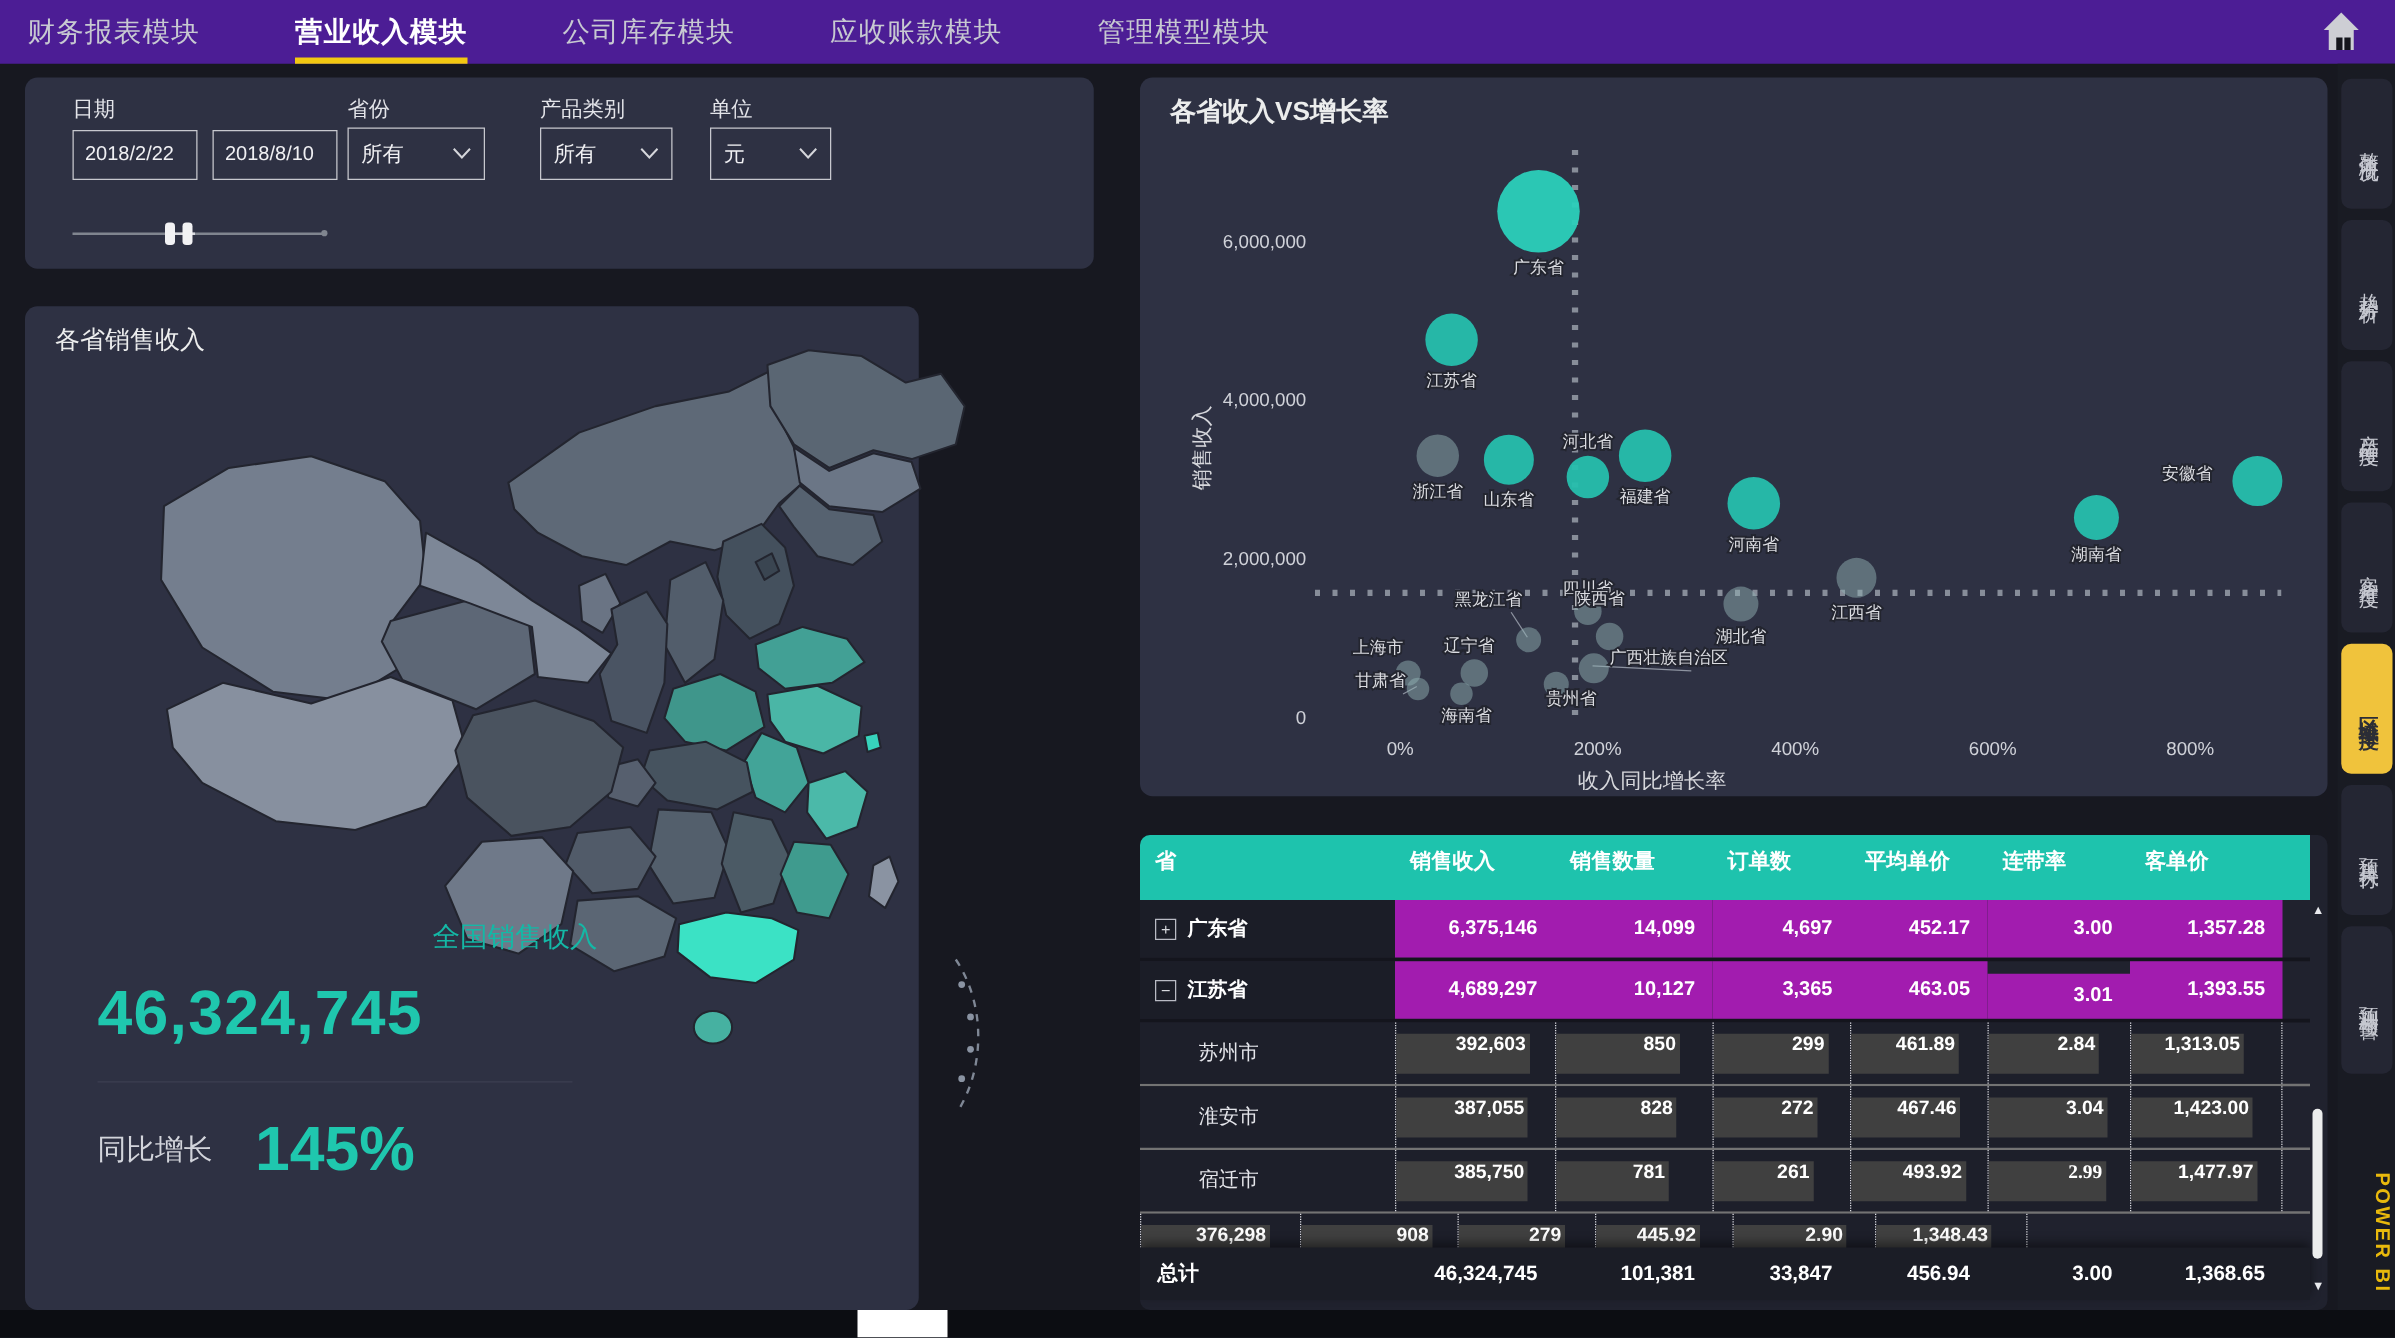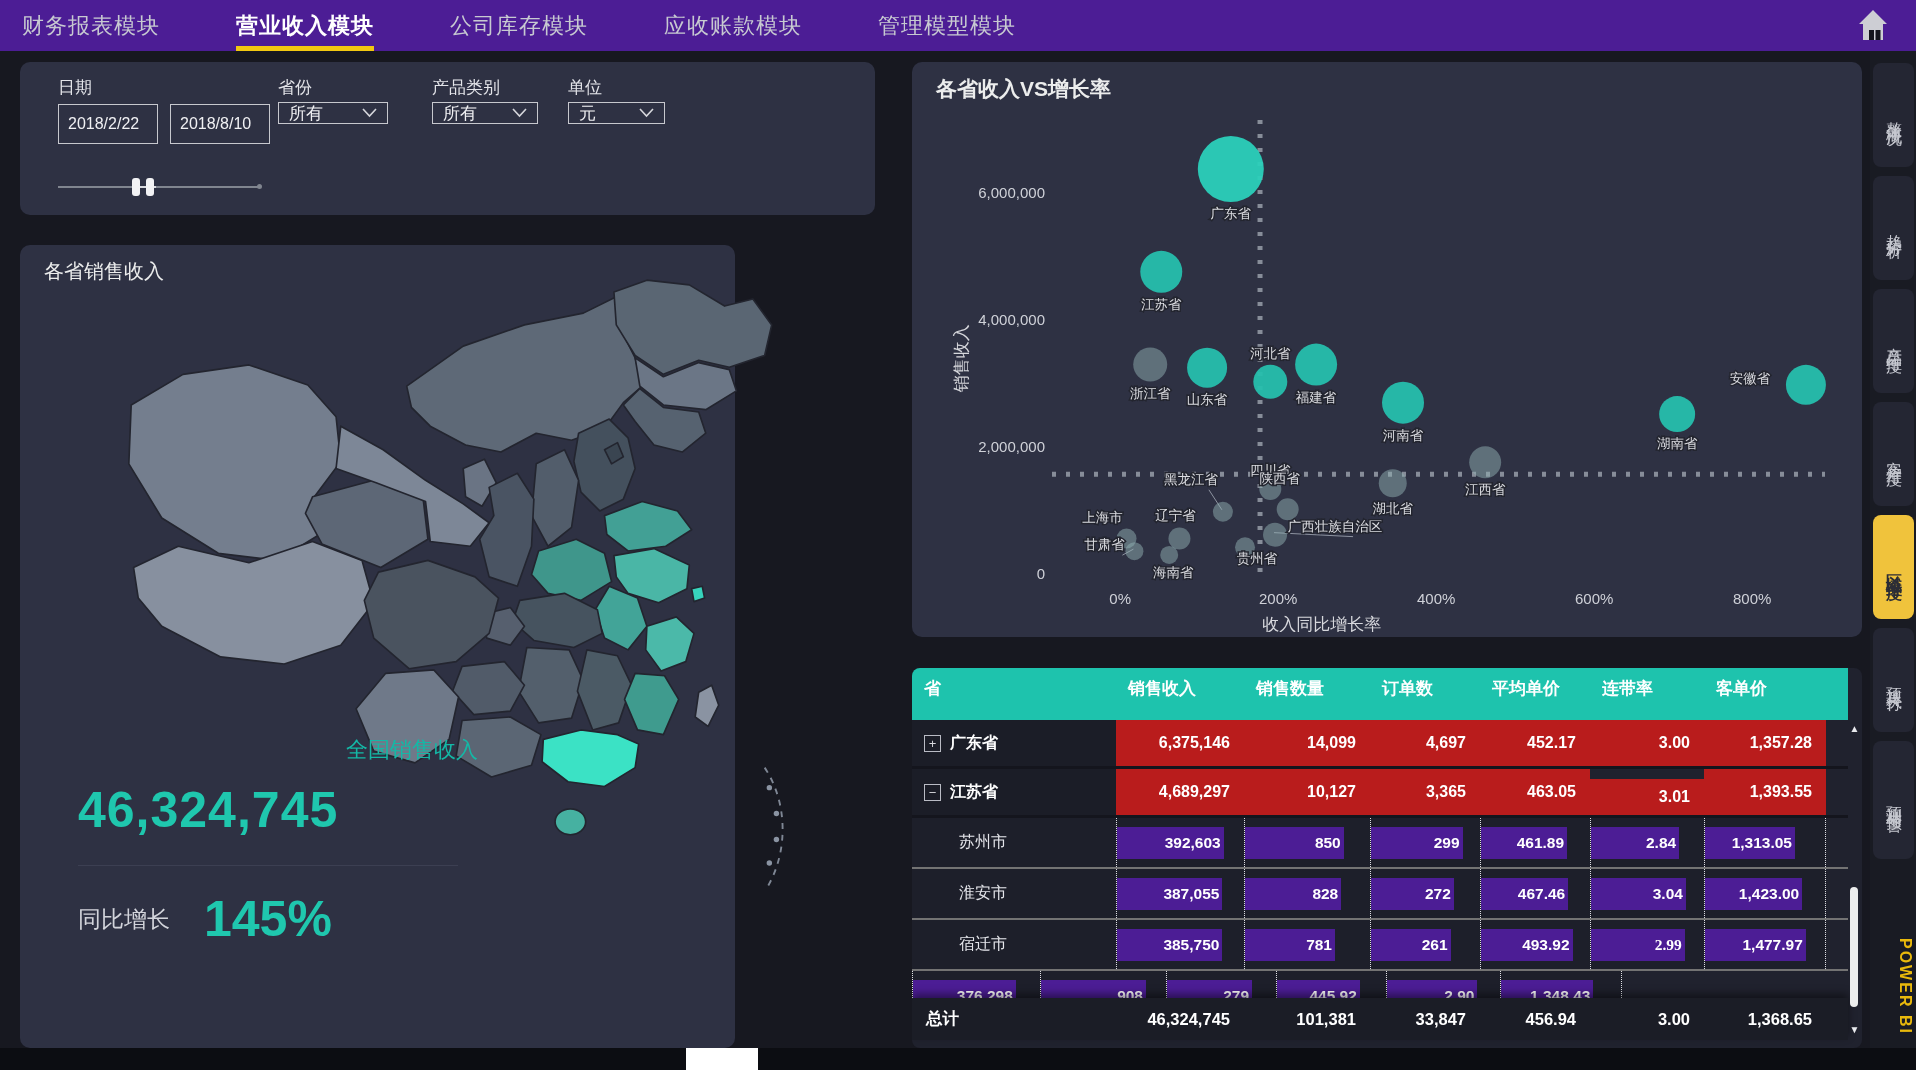--- a/index.html
+++ b/index.html
@@ -18,21 +18,21 @@
 
   
   .panel { position:absolute; background:#2e3143; border-radius:10px; }
   .panel-title { position:absolute; left:24px; top:13px; font-size:20px; color:#eceded; }
 
   
   #filters { left:20px; top:62px; width:855px; height:153px; }
   .flabel { position:absolute; font-size:17px; color:#e3e4e9; }
   .dinput { position:absolute; width:100px; height:40px; border:1px solid #c7c8ce; background:transparent;
             color:#f0f0f3; font-size:16px; padding-left:9px; display:flex; align-items:center; cursor:text; }
-  .select { position:absolute; height:22px; border:1px solid #c7c8ce; background:transparent; color:#f0f0f3;
+  .select { position:absolute; height:42px; border:1px solid #c7c8ce; background:transparent; color:#f0f0f3;
             font-size:17px; display:flex; align-items:center; justify-content:space-between;
             padding:0 10px 0 10px; cursor:pointer; }
   .chev { width:15px; height:10px; }
   .slider { position:absolute; left:38px; top:115px; width:200px; height:20px; }
   .slider .track { position:absolute; left:0; right:0; top:9px; height:2px; background:#80858f; }
   .slider .range { position:absolute; top:9px; height:2px; background:#d9dadf; }
   .slider .hnd { position:absolute; top:1px; width:8px; height:18px; background:#f2f2f4; border-radius:3px; cursor:grab; }
   .slider .cap { position:absolute; right:-4px; top:7px; width:5px; height:5px; border-radius:50%; background:#80858f; }
 
   
@@ -56,31 +56,31 @@
   
   #tablePanel { left:912px; top:668px; width:950px; height:380px; background:#20222e; overflow:hidden; border-radius:8px; }
   .thead { position:absolute; left:0; top:0; right:14px; height:52px; background:#1ec3ad; display:flex; z-index:3; }
   .th { color:#ffffff; font-size:17px; font-weight:bold; padding:9px 0 0 12px; position:relative; }
   .tbody { position:absolute; left:0; top:52px; right:14px; bottom:0; }
   .trow { display:flex; border-bottom:3px solid #14151d; }
   .trow.prov { height:49px; }
   .trow.city { height:51px; border-bottom:2px solid #737373; }
   .cell { position:relative; display:flex; align-items:center; }
   .prov .name-cell { background:#1b1d27; }
-  .prov .val-cell  { background:#b91c1c; justify-content:flex-end; padding-right:14px;
+  .prov .val-cell  { background:#a21caf; justify-content:flex-end; padding-right:14px;
                      color:#ffffff; font-weight:bold; font-size:16px; }
   .city .name-cell { background:#1d1f2a; }
   .city .val-cell  { background:#1d1f2a; border-left:1px dotted #dfe0e5; }
   .city .val-cell.last { border-right:1px dotted #dfe0e5; }
   .exp { width:17px; height:17px; border:1px solid #b9bbc4; color:#d8d9de; font-size:13px; line-height:15px;
          text-align:center; margin:0 9px 0 12px; cursor:pointer; flex:none; }
   .pname { color:#ffffff; font-weight:bold; font-size:16px; }
   .cname { color:#e4e5ea; font-size:16px; padding-left:47px; }
-  .bar { position:absolute; left:0; top:50%; transform:translateY(-50%); height:32px; background:#4c1d95;
-         display:flex; align-items:center; justify-content:flex-end; }
+  .bar { position:absolute; left:0; top:50%; transform:translateY(-50%); height:32px; background:#404040;
+         display:flex; justify-content:flex-end; }
   .bar span { color:#ffffff; font-weight:bold; font-size:15.5px; padding-right:3px; white-space:nowrap; }
   .total { position:absolute; left:0; right:14px; bottom:8px; height:42px; background:#1b1d26; display:flex;
            z-index:4; box-shadow:0 -4px 8px rgba(0,0,0,.45); }
   .total .cell { color:#ffffff; font-weight:bold; font-size:16.5px; }
   .total .t-name { padding-left:14px; }
   .total .t-val { justify-content:flex-end; padding-right:14px; }
   .vscroll { position:absolute; right:1px; top:55px; bottom:10px; width:13px; z-index:5; }
   .vscroll .arr { position:absolute; left:0; width:13px; height:14px; color:#e9eaee; font-size:10px; text-align:center; cursor:pointer; }
   .vscroll .thumb { position:absolute; left:2px; width:8px; border-radius:4px; background:#eceded; cursor:grab; }
 

